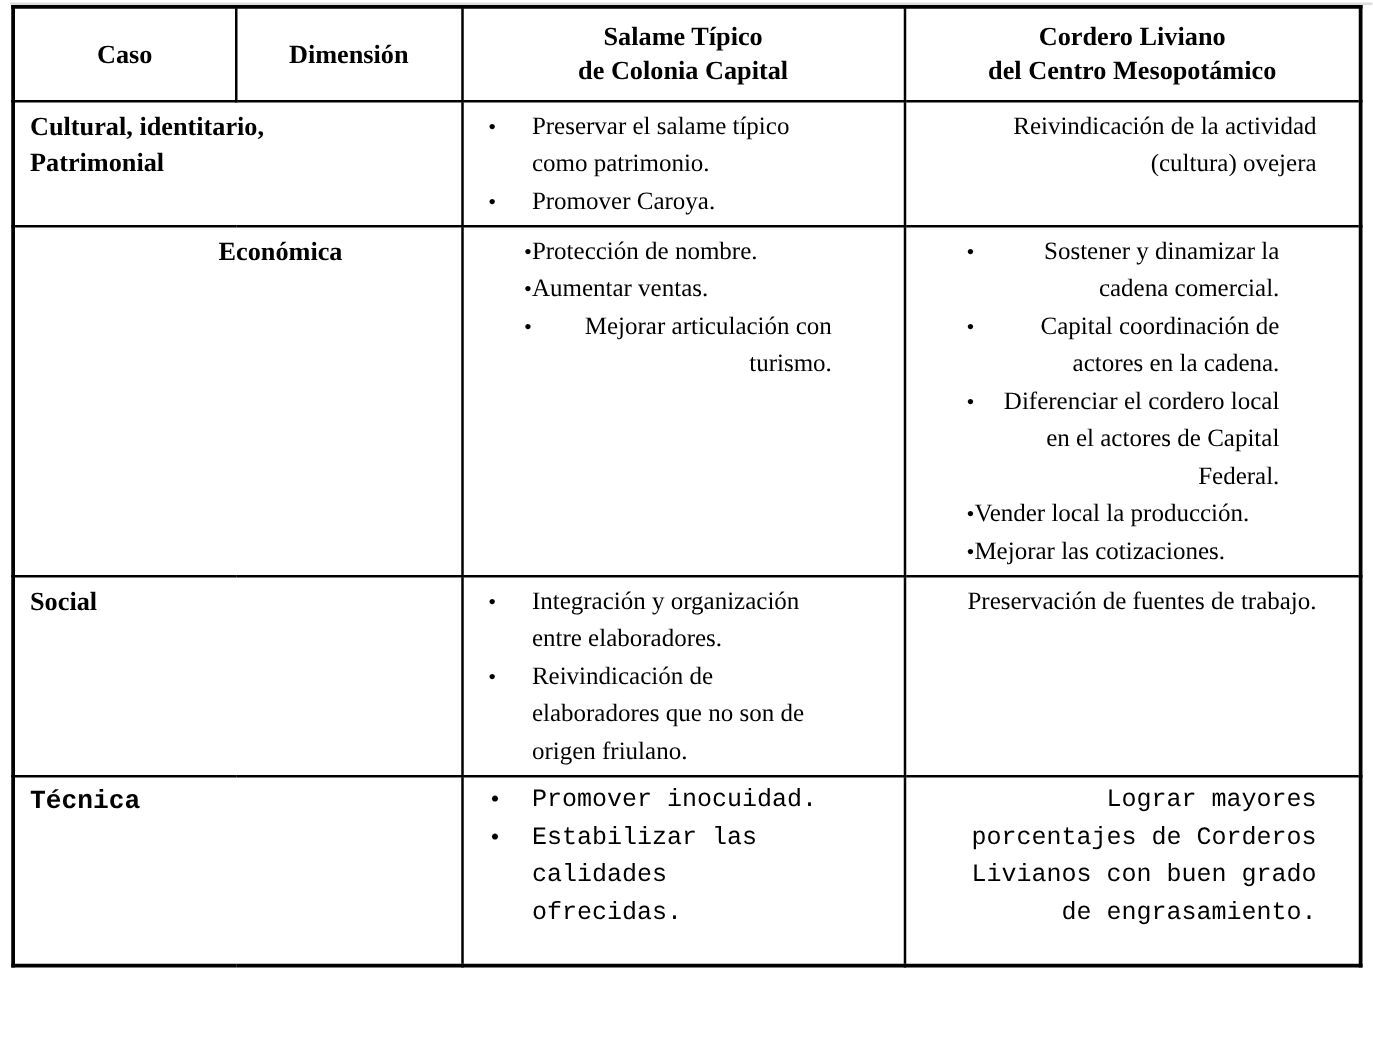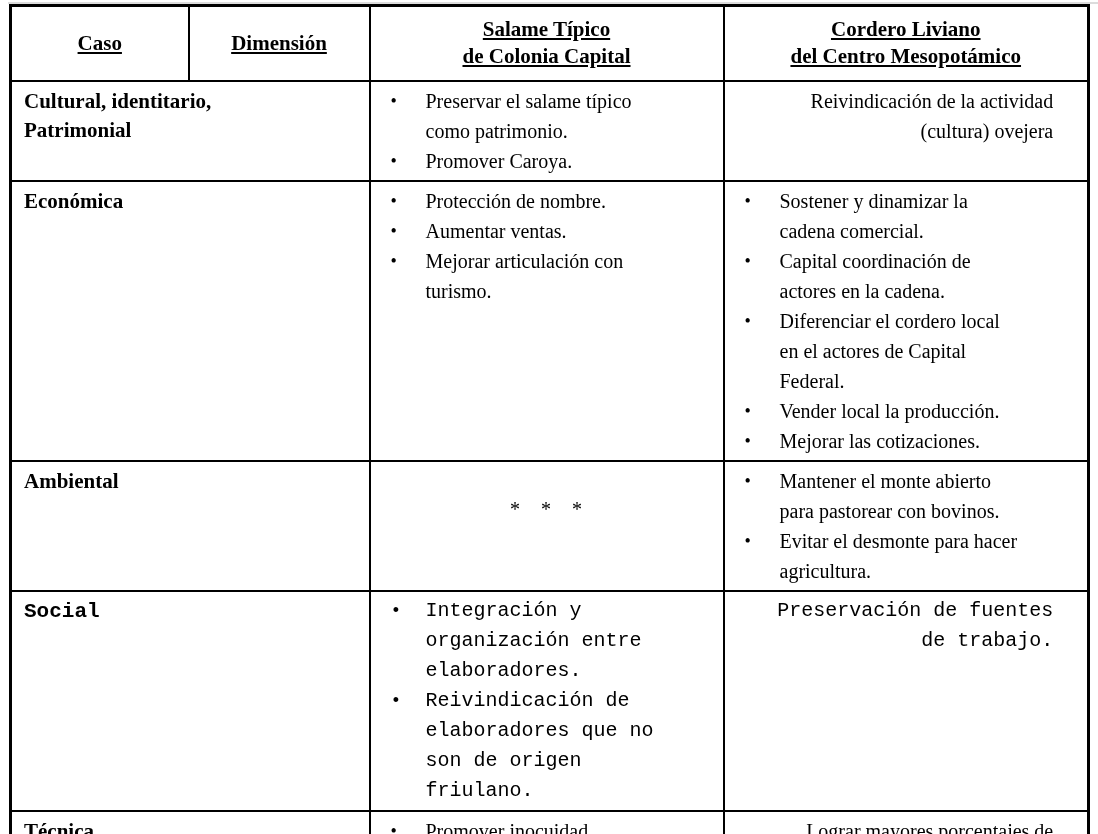--- a/index.html
+++ b/index.html
@@ -21,23 +21,23 @@
     border-collapse: collapse;
     table-layout: fixed;
     border: 3px solid #000;
   }
   th, td { border: 2px solid #000; }
   col.c-caso      { width: 178px; }
   col.c-dimension { width: 181px; }
   col.c-salame    { width: 354px; }
   col.c-cordero   { width: 365px; }
 
-  thead tr { height: 75px; text-decoration: underline; }
+  thead tr { height: 75px; }
   tbody tr:nth-child(1) { height: 86px; }
-  tbody tr:nth-child(2) { height: 262px; }
+  tbody tr:nth-child(2) { height: 262px; text-align: right; }
   tbody tr:nth-child(3) { height: 126px; }
   tbody tr:nth-child(4) { height: 152px; font-family: Liberation Mono, monospace; }
   tbody tr:nth-child(5) { height: 99px; }
 
   th {
     font-size: 21px; font-weight: bold;
     text-align: center; vertical-align: middle;
     line-height: 27px; padding: 4px;
   }
   td {
@@ -147,38 +147,20 @@
             <span class="bullet-text">Vender local la producción.</span>
           </div>
           <div class="bullet-item">
             <span class="bullet-marker">•</span>
             <span class="bullet-text">Mejorar las cotizaciones.</span>
           </div>
         </td>
       </tr>
       <tr>
         <td class="dim-cell" colspan="2">
-          <div class="dim-label">Ambiental</div>
-        </td>
-        <td class="stars-cell">
-          <div class="stars-text">* * *</div>
-        </td>
-        <td class="bullet-cell cordero">
-          <div class="bullet-item">
-            <span class="bullet-marker">•</span>
-            <span class="bullet-text">Mantener el monte abierto para pastorear con bovinos.</span>
-          </div>
-          <div class="bullet-item">
-            <span class="bullet-marker">•</span>
-            <span class="bullet-text">Evitar el desmonte para hacer agricultura.</span>
-          </div>
-        </td>
-      </tr>
-      <tr>
-        <td class="dim-cell" colspan="2">
           <div class="dim-label">Social</div>
         </td>
         <td class="bullet-cell salame">
           <div class="bullet-item">
             <span class="bullet-marker">•</span>
             <span class="bullet-text">Integración y organización entre elaboradores.</span>
           </div>
           <div class="bullet-item">
             <span class="bullet-marker">•</span>
             <span class="bullet-text">Reivindicación de elaboradores que no son de origen friulano.</span>

